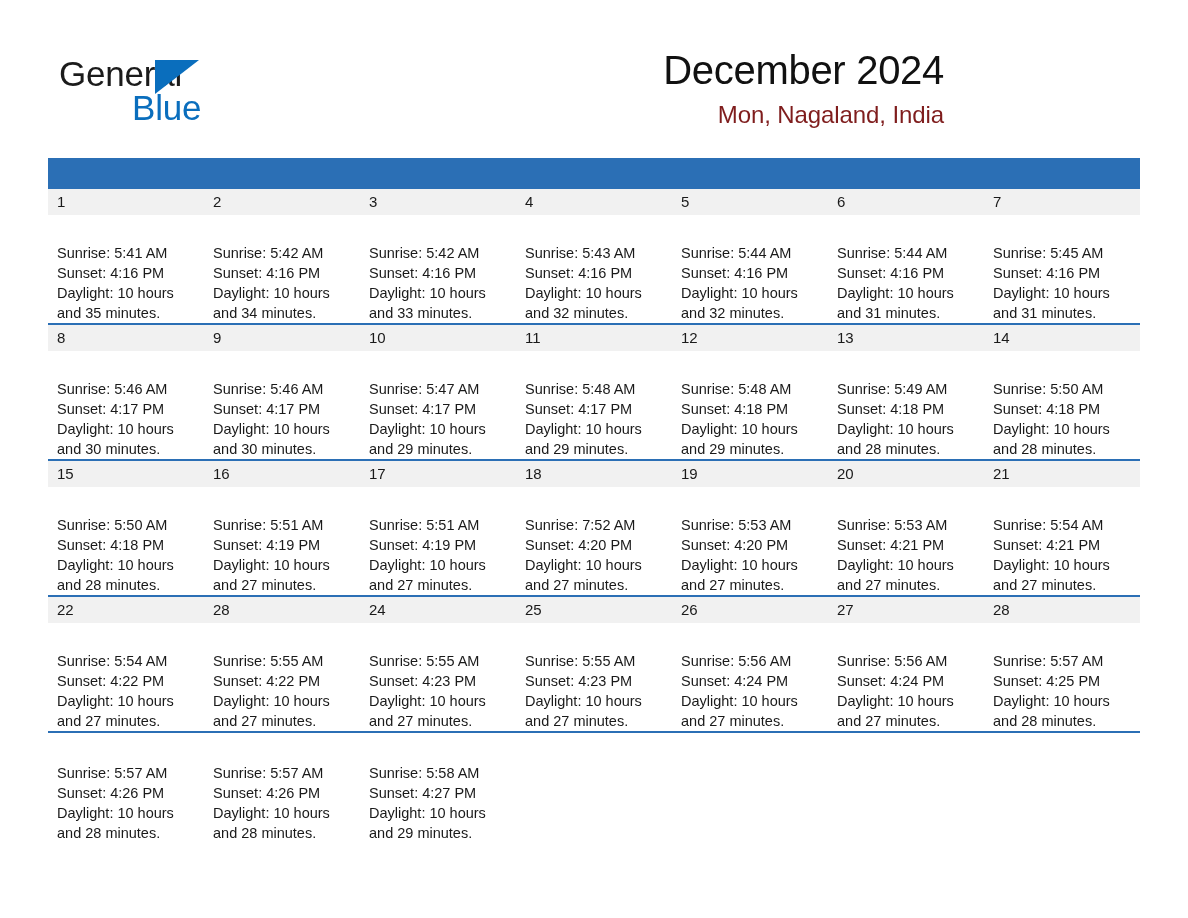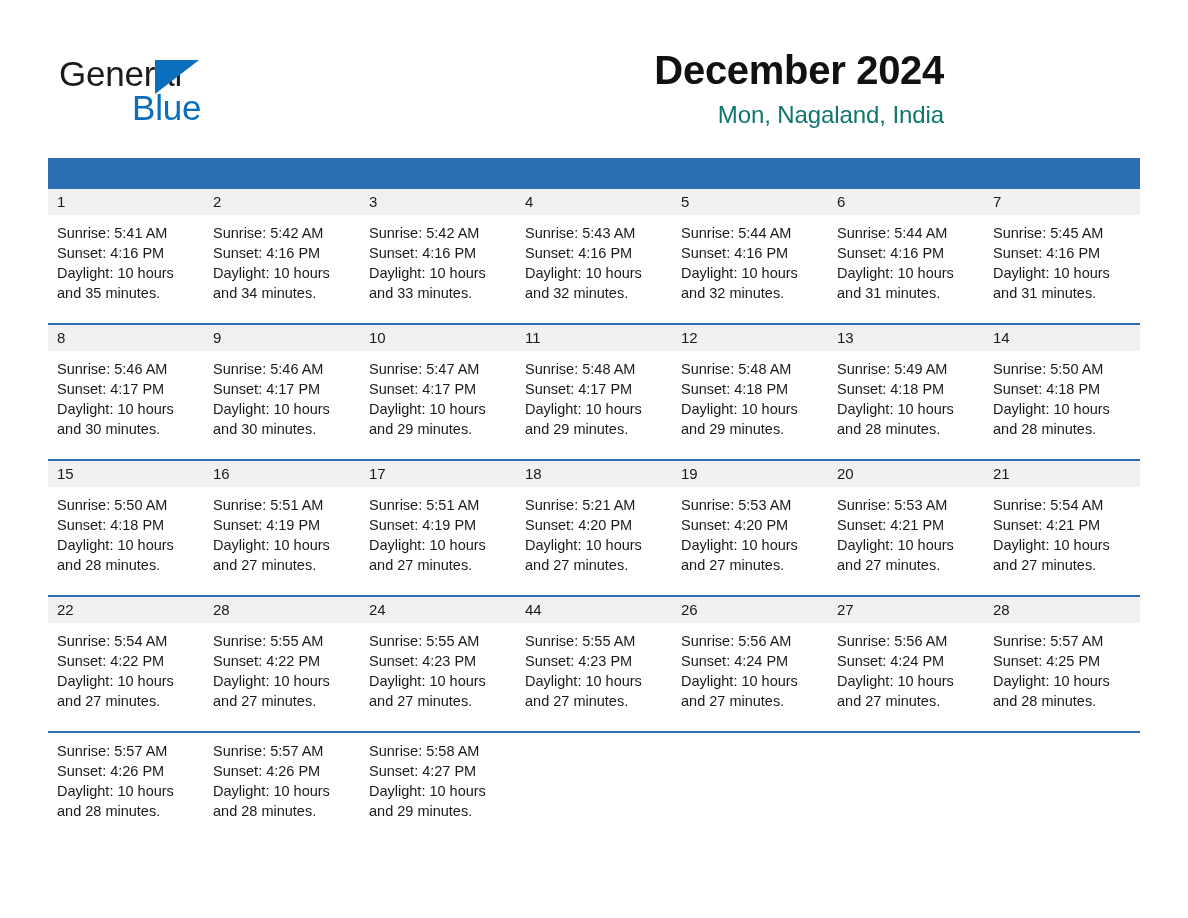--- a/index.html
+++ b/index.html
@@ -67,29 +67,29 @@
   }
   .title-block {
     position: absolute;
     right: 0;
     top: 0;
     text-align: right;
   }
   .cal-title {
     font-size: 40px;
     line-height: 52px;
-    font-weight: 700;
+    font-weight: 400;
     color: #111111;
     letter-spacing: -0.3px;
   }
   .cal-subtitle {
     font-size: 24px;
     line-height: 34px;
     font-weight: 400;
-    color: #0f766e;
+    color: #7f1d1d;
     margin-top: 2px;
     letter-spacing: -0.1px;
   }
 
   
   .calendar {
     position: absolute;
     left: 48px;
     top: 158px;
     width: 1092px;
@@ -126,20 +126,21 @@
     font-size: 15px;
     line-height: 26px;
     color: #1a1a1a;
     padding-left: 9px;
     box-sizing: border-box;
   }
   .detail-row {
     display: flex;
     background: #ffffff;
     height: 108px;
+    align-items: flex-end;
   }
   .cell {
     flex: 1 1 0;
     box-sizing: border-box;
     padding: 8px 9px 0 9px;
     overflow: hidden;
   }
   .cell-line {
     font-size: 14.5px;
     line-height: 20px;
@@ -310,21 +311,21 @@
               <div class="cell-line">Daylight: 10 hours</div>
               <div class="cell-line">and 27 minutes.</div>
             </div>
             <div class="cell">
               <div class="cell-line">Sunrise: 5:51 AM</div>
               <div class="cell-line">Sunset: 4:19 PM</div>
               <div class="cell-line">Daylight: 10 hours</div>
               <div class="cell-line">and 27 minutes.</div>
             </div>
             <div class="cell">
-              <div class="cell-line">Sunrise: 5:21 AM</div>
+              <div class="cell-line">Sunrise: 7:52 AM</div>
               <div class="cell-line">Sunset: 4:20 PM</div>
               <div class="cell-line">Daylight: 10 hours</div>
               <div class="cell-line">and 27 minutes.</div>
             </div>
             <div class="cell">
               <div class="cell-line">Sunrise: 5:53 AM</div>
               <div class="cell-line">Sunset: 4:20 PM</div>
               <div class="cell-line">Daylight: 10 hours</div>
               <div class="cell-line">and 27 minutes.</div>
             </div>
@@ -340,21 +341,21 @@
               <div class="cell-line">Daylight: 10 hours</div>
               <div class="cell-line">and 27 minutes.</div>
             </div>
           </div>
         </div>
         <div class="week">
           <div class="daynum-row">
             <div class="daynum">22</div>
             <div class="daynum">28</div>
             <div class="daynum">24</div>
-            <div class="daynum">44</div>
+            <div class="daynum">25</div>
             <div class="daynum">26</div>
             <div class="daynum">27</div>
             <div class="daynum">28</div>
           </div>
           <div class="detail-row">
             <div class="cell">
               <div class="cell-line">Sunrise: 5:54 AM</div>
               <div class="cell-line">Sunset: 4:22 PM</div>
               <div class="cell-line">Daylight: 10 hours</div>
               <div class="cell-line">and 27 minutes.</div>

